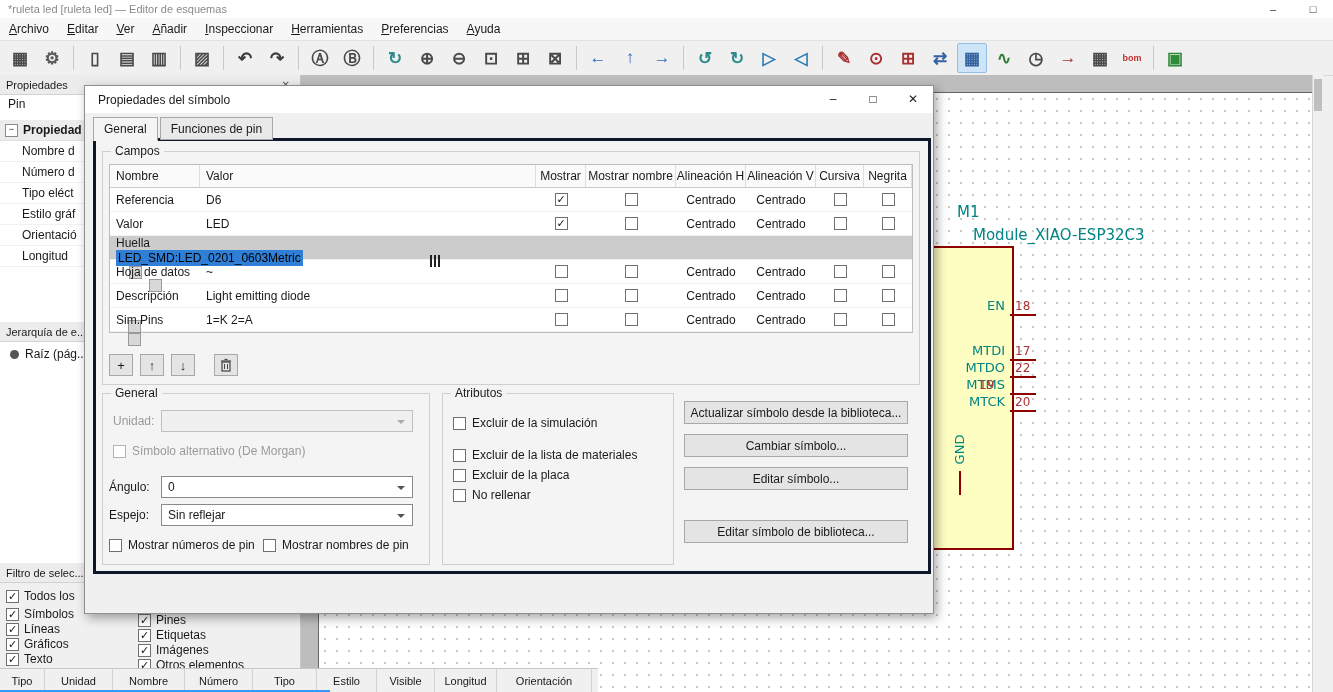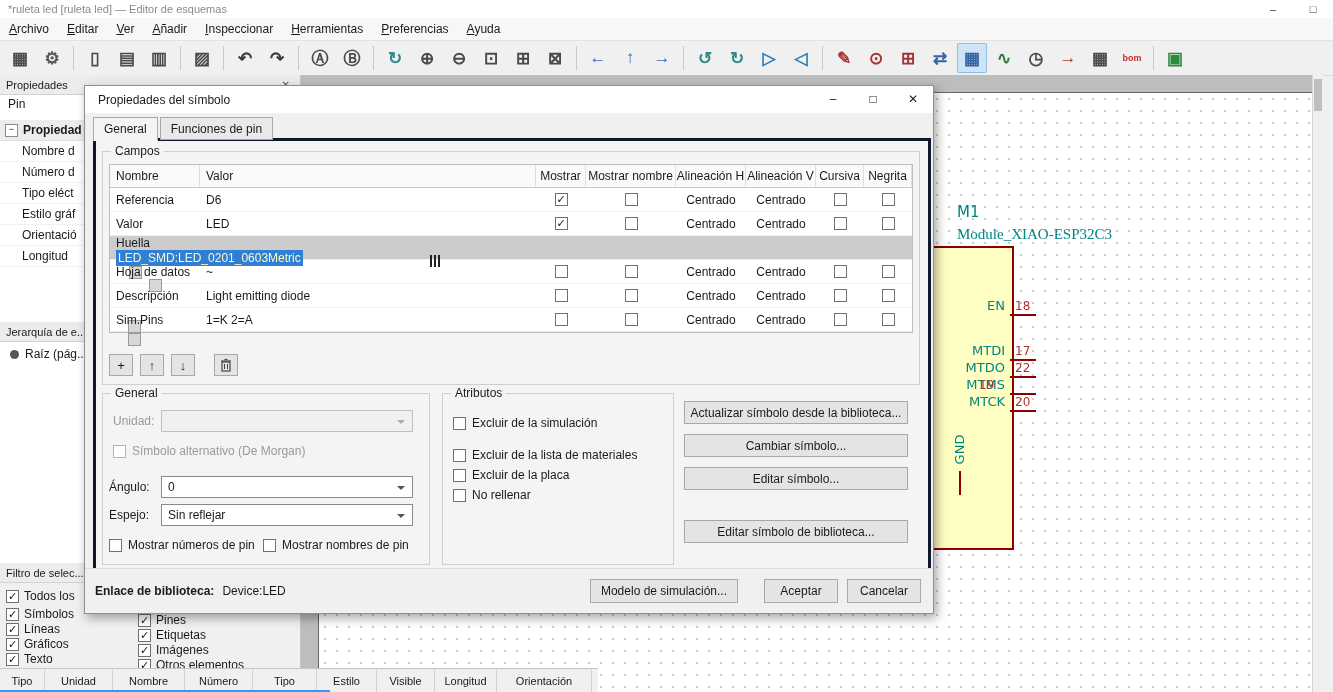--- a/index.html
+++ b/index.html
@@ -73,21 +73,21 @@
   .ftable{position:absolute;left:6px;top:12px;width:802px;background:#fff;border:1px solid #bdbdbd;}
   .fh{display:flex;height:22px;background:#fafafa;border-bottom:1px solid #c9c9c9;}
   .fh .hc{display:flex;align-items:center;justify-content:center;border-right:1px solid #dedede;box-sizing:border-box;}
   .fh .hc.left{justify-content:flex-start;padding-left:6px;}
   .fr{display:flex;height:23px;border-bottom:1px solid #f0f0f0;background:#fff;}
   .fr .c{display:flex;align-items:center;justify-content:center;box-sizing:border-box;position:relative;}
   .fr .c.left{justify-content:flex-start;padding-left:6px;}
   .fr.sel{background:#cccccc;flex-direction:column;}
   .fr.sel .al{color:#fff;}
   .fr.sel .cb{background:#d8d8d8;border-color:#9a9a9a;}
-  .selval{background:#2f7fd6;color:#fef9c3;padding:1px 2px;white-space:nowrap;}
+  .selval{background:#2f7fd6;color:#000000;padding:1px 2px;white-space:nowrap;}
   .bars{position:absolute;right:6px;top:5px;display:flex;gap:2px;}
   .bars i{width:2px;height:12px;background:#222;}
   .rowbtns{position:absolute;left:6px;top:202px;display:flex;gap:7px;}
   .sbtn{width:24px;height:22px;font-size:13px;}
   .sidebtns{position:absolute;left:588px;top:260px;width:224px;}
   .sidebtns .btn{position:absolute;left:0;width:224px;height:23px;}
   .attr-item{position:absolute;display:flex;align-items:center;gap:6px;white-space:nowrap;}
   .dfoot{position:absolute;left:0;right:0;bottom:0;height:44px;border-top:1px solid #dcdcdc;display:flex;align-items:center;background:#f0f0f0;}
   .dis-text{color:#9a9a9a;}
   .flabel{position:absolute;white-space:nowrap;}
@@ -156,21 +156,21 @@
       <div class="tbtn" style="color: rgb(168, 50, 50);">→</div>
       <div class="tbtn" style="color: rgb(74, 74, 74);">▦</div>
       <div class="tbtn small" style="color: rgb(192, 48, 48);">bom</div>
       <div class="tsep"></div>
       <div class="tbtn" style="color: rgb(46, 139, 58);">▣</div>
     </div>
 
   <div class="canvas">
     <div class="page">
       <span class="sch-text sch-ref" style="left:638px;top:110px;">M1</span>
-      <span class="sch-text sch-ref" style="left:638px;top:133px;font-family:Liberation Serif, serif;">Module_XIAO-ESP32C3</span>
+      <span class="sch-text sch-ref" style="left:654px;top:133px;">Module_XIAO-ESP32C3</span>
       <div class="sch-body" style="left:610px;top:153px;width:81px;height:300px;"></div>
       <div>
           <div class="pin-line" style="left: 691px; top: 221px; width: 26px;"></div>
           <span class="sch-text pin-label" style="left: 638px; top: 205px;">EN</span>
           <span class="pin-num" style="left: 696px; top: 206px;">18</span>
           <div class="pin-line" style="left: 691px; top: 266px; width: 26px;"></div>
           <span class="sch-text pin-label" style="left: 638px; top: 250px;">MTDI</span>
           <span class="pin-num" style="left: 696px; top: 251px;">17</span>
           <div class="pin-line" style="left: 691px; top: 283px; width: 26px;"></div>
           <span class="sch-text pin-label" style="left: 638px; top: 267px;">MTDO</span>
@@ -484,22 +484,15 @@
       </div>
 
       <div class="sidebtns">
           <div class="btn" style="top: 0px;">Actualizar símbolo desde la biblioteca...</div>
           <div class="btn" style="top: 33px;">Cambiar símbolo...</div>
           <div class="btn" style="top: 66px;">Editar símbolo...</div>
           <div class="btn" style="top: 119px;">Editar símbolo de biblioteca...</div>
         </div>
     </div>
 
-    <div class="dfoot">
-      <span style="margin-left:10px;font-weight:bold;">Enlace de biblioteca:</span>
-      <span style="margin-left:8px;">Device:LED</span>
-      <div class="btn" style="margin-left:auto;width:148px;height:24px;">Modelo de simulación...</div>
-      <div class="btn" style="margin-left:26px;width:74px;height:24px;">Aceptar</div>
-      <div class="btn" style="margin-left:9px;margin-right:12px;width:74px;height:24px;">Cancelar</div>
-    </div>
   </div>
 
 </div>
 
 </body></html>

